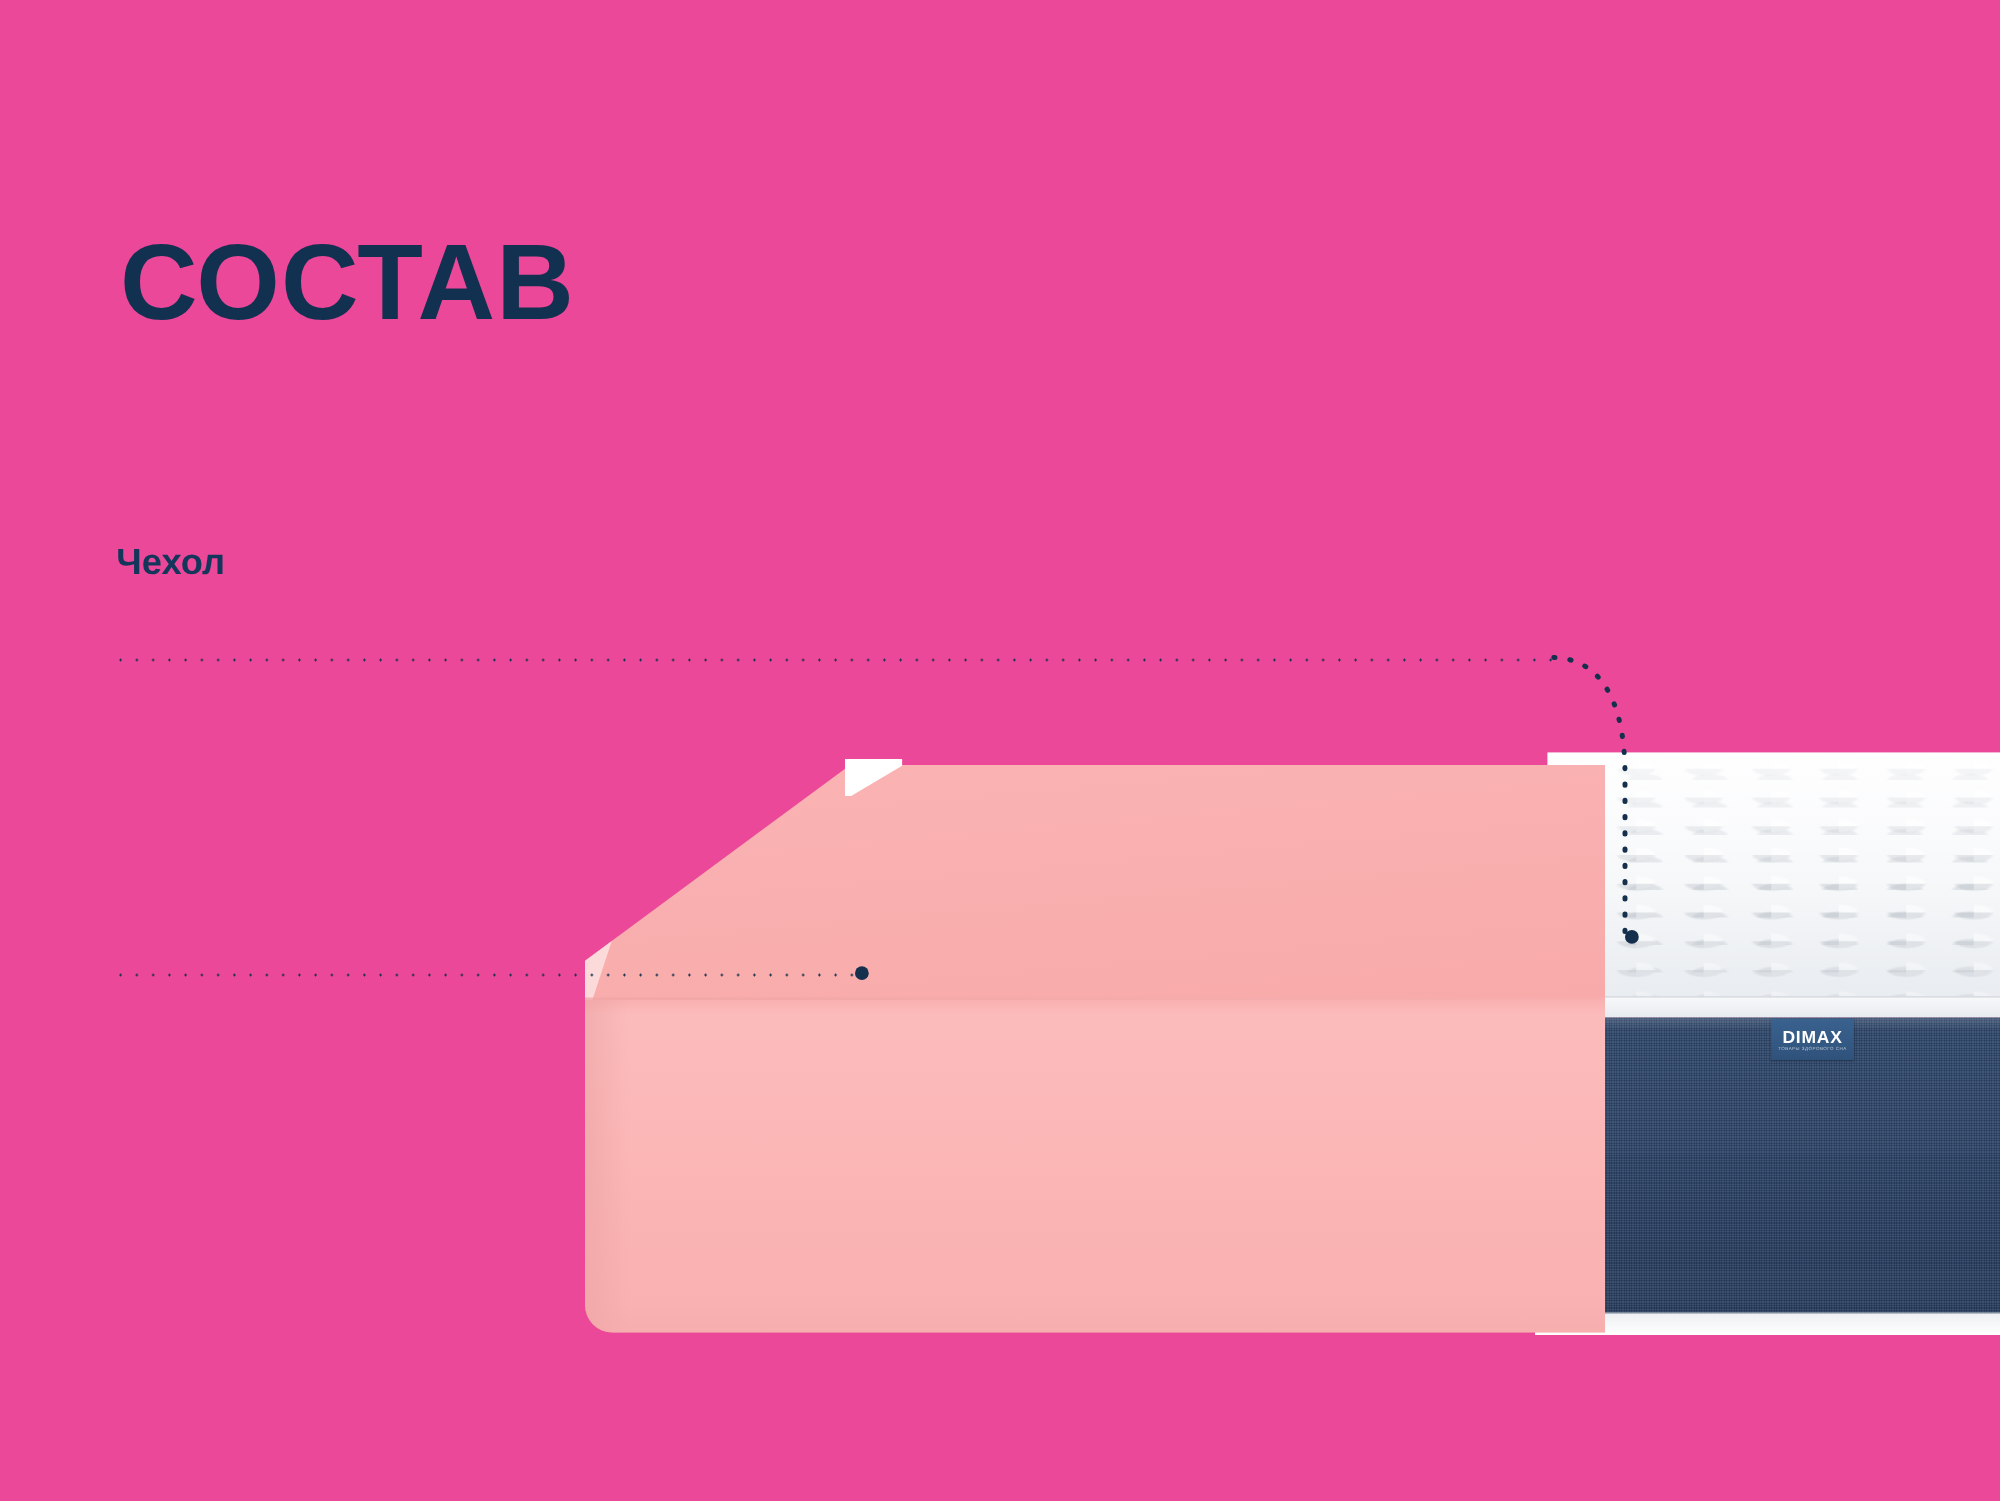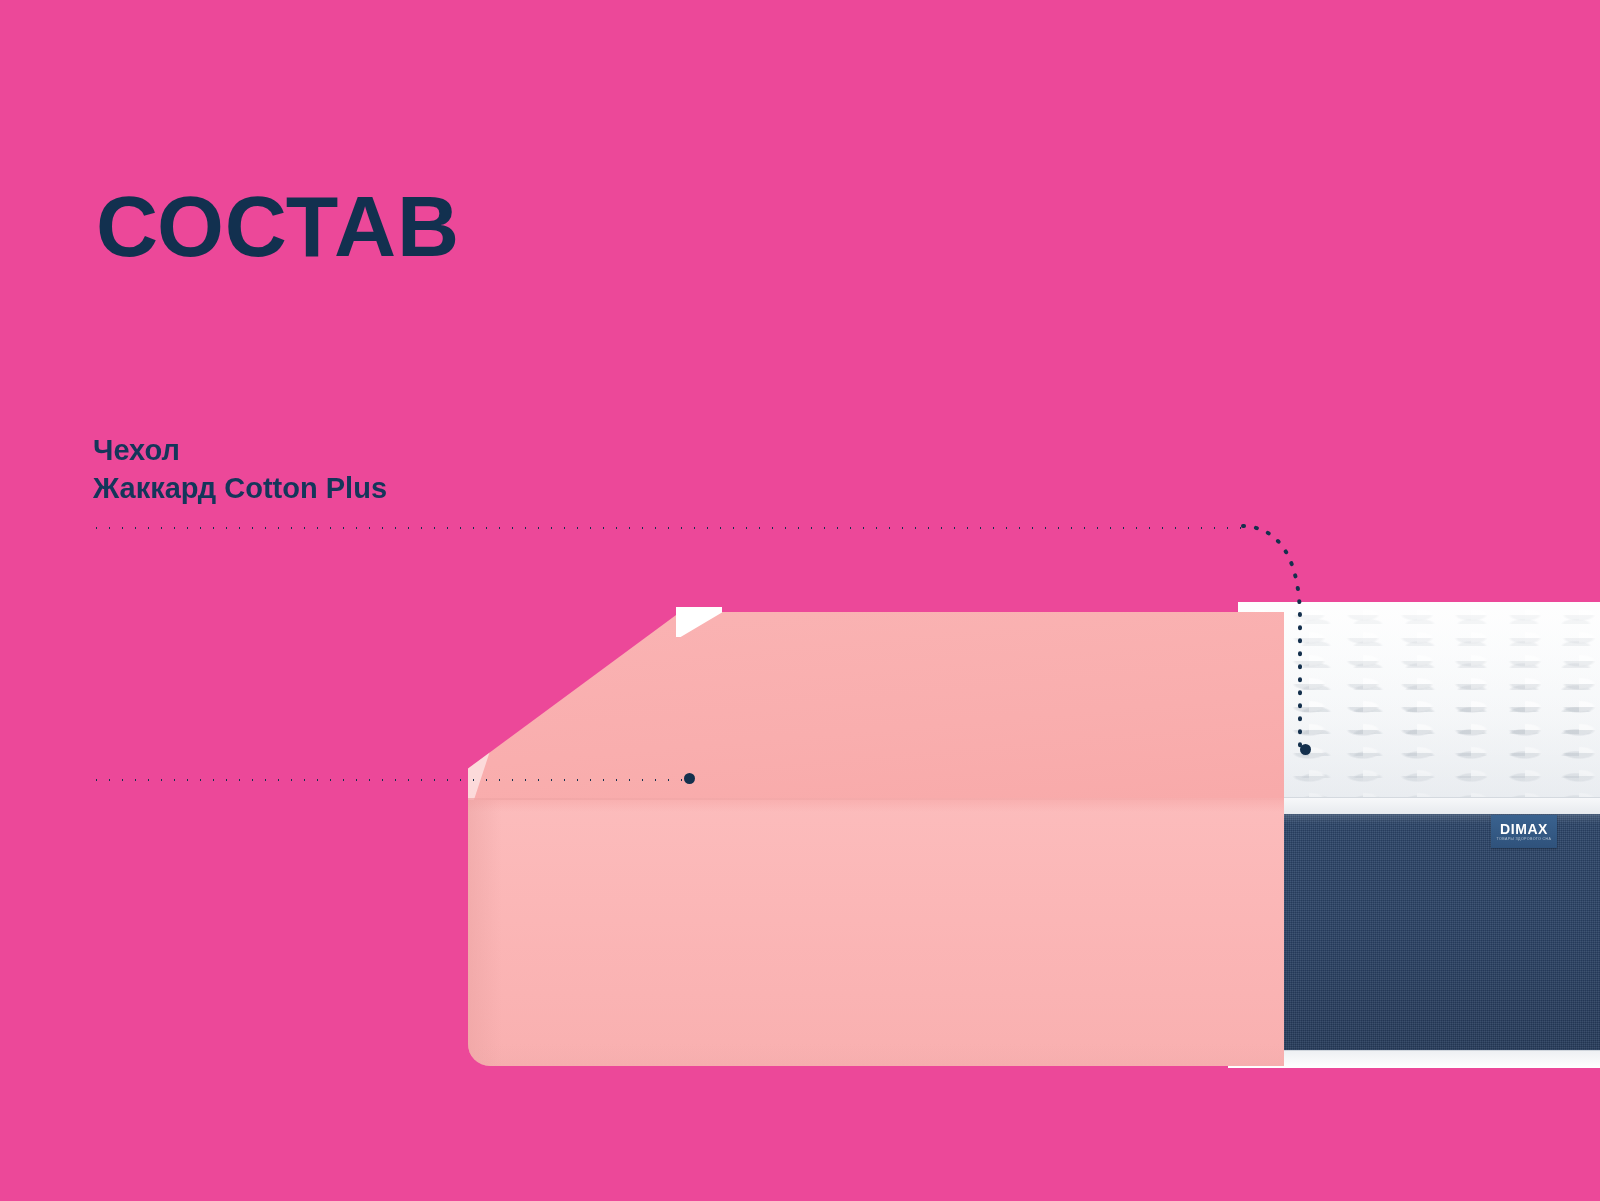--- a/index.html
+++ b/index.html
@@ -137,21 +137,21 @@
     top:1050px;
     width:372px;
     height:17px;
     background:linear-gradient(180deg,#eef0f3,#f8f9fa 60%,#ffffff);
     border-top:1px solid #cfd5dc;
   }
 
   
   #dimax-badge{
     position:absolute;
-    left:1491px;
+    left:1417px;
     top:815px;
     width:66px;
     height:33px;
     background:linear-gradient(180deg,#3a628f,#2f527b);
     display:flex;
     flex-direction:column;
     align-items:center;
     justify-content:center;
     box-shadow:0 1px 2px rgba(0,0,0,.25);
   }
@@ -261,21 +261,20 @@
     <div id="latex-seam"></div>
     <div id="latex-front">
       <div class="front-top-edge"></div>
       <div class="front-left-shade"></div>
       <div class="front-bottom-shade"></div>
     </div>
   </div>
 
   <div id="label-cover" class="callout-label">
     <span class="label-line">Чехол</span>
-    <span class="label-line">Жаккард Cotton Plus</span>
   </div>
   <div id="leader-cover-h" class="leader-h"></div>
   <svg id="leader-cover-curve" viewBox="0 0 80 260">
     <path d="M 3 26 C 40 27 60 60 60 120 L 60 248" fill="none" stroke="#14304d" stroke-width="4" stroke-linecap="round" stroke-dasharray="1 12"></path>
   </svg>
   <div id="dot-cover" class="leader-dot"></div>
 
   <div id="leader-latex-h" class="leader-h"></div>
   <div id="dot-latex" class="leader-dot"></div>
 

